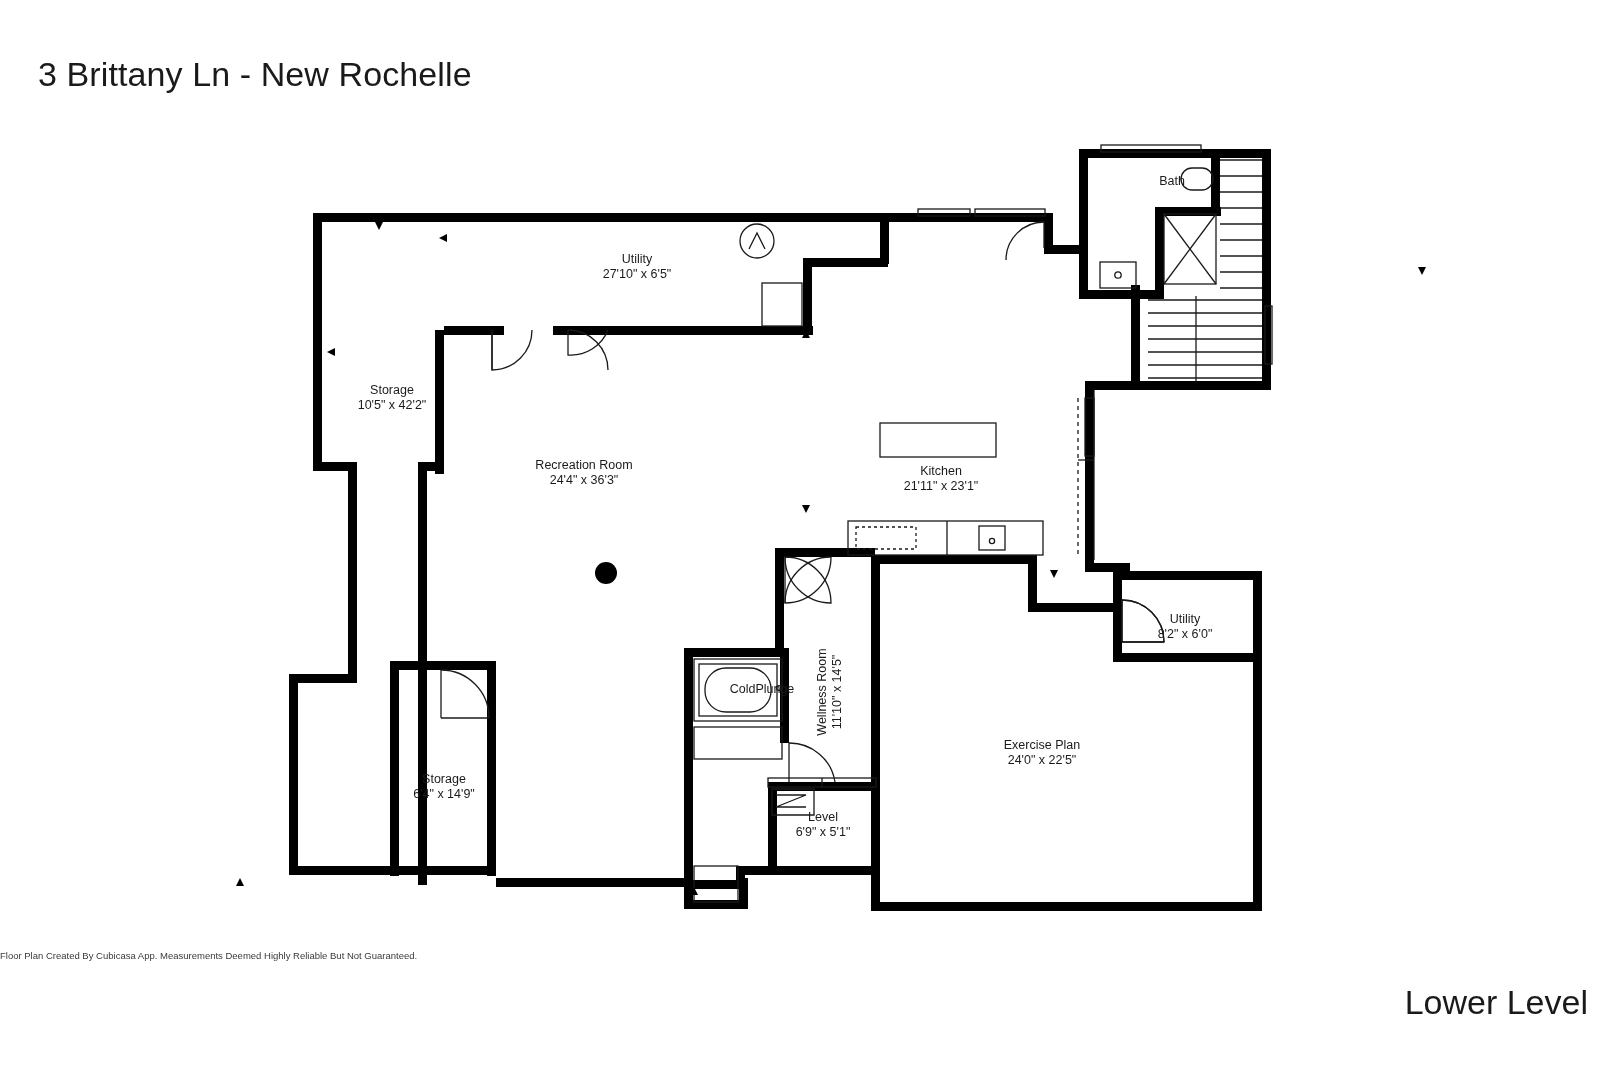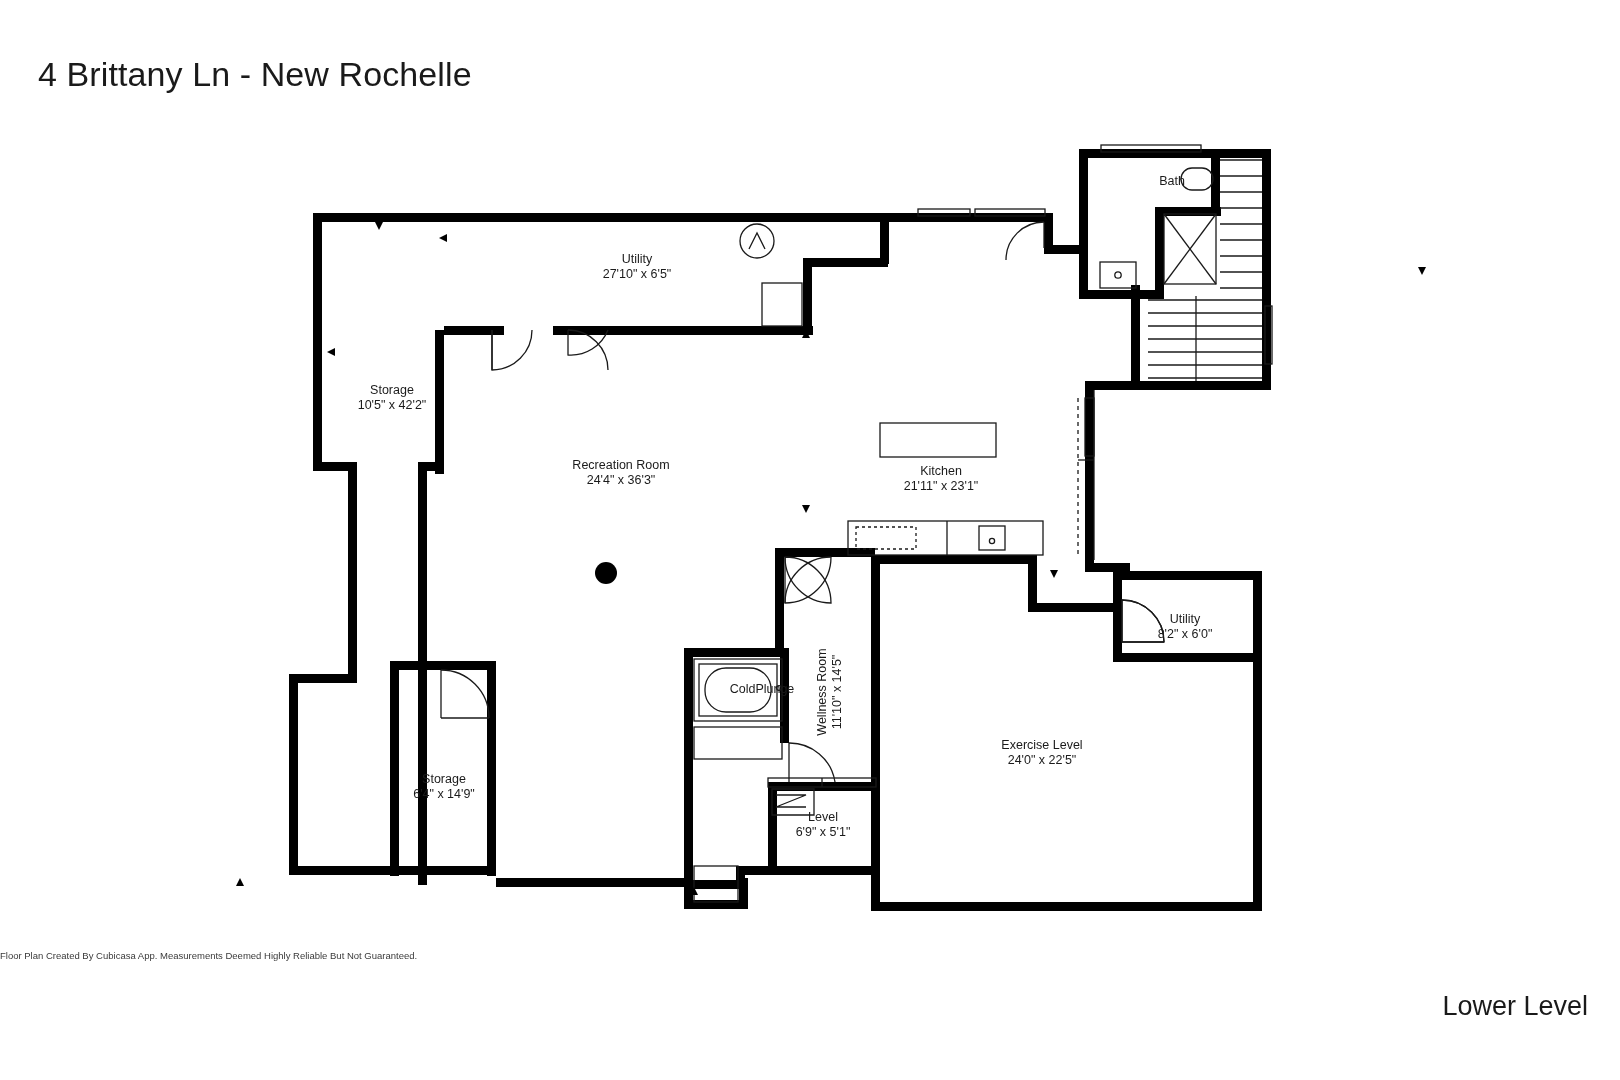--- a/index.html
+++ b/index.html
@@ -11,41 +11,41 @@
     position:relative;
     overflow:hidden;
   }
   #page-title{
     position:absolute;left:38px;top:55px;
     font-size:34px;font-weight:400;letter-spacing:.1px;color:#1a1a1a;
     white-space:nowrap;
   }
   #level-label{
     position:absolute;right:32px;bottom:58px;
-    font-size:27px;font-weight:400;color:#1a1a1a;white-space:nowrap;
+    font-size:34px;font-weight:400;color:#1a1a1a;white-space:nowrap;
   }
   #footer-note{
     position:absolute;left:0;right:0;top:950px;
     text-align:left;font-size:9.5px;color:#3a3a3a;
   }
   #plan{position:absolute;left:0;top:0;width:1620px;height:1080px;}
   .rlabel{
     position:absolute;text-align:center;font-size:12.5px;line-height:14.5px;
     color:#1b1b1b;white-space:nowrap;transform:translate(-50%,-50%);
     pointer-events:none;
   }
   .rlabel .nm{display:block;}
   .rlabel .dm{display:block;}
   .rlabel.vert{transform:translate(-50%,-50%) rotate(-90deg);}
   .rlabel.two-line{line-height:15px;padding-left:48px;}
 </style>
 </head>
 <body>
 
-<div id="page-title">4 Brittany Ln - New Rochelle</div>
+<div id="page-title">3 Brittany Ln - New Rochelle</div>
 
 <svg id="plan" viewBox="0 0 1620 1080" xmlns="http://www.w3.org/2000/svg">
 
   <g fill="#000000">
 
     <rect x="313" y="213" width="600" height="9"></rect>
     <rect x="313" y="213" width="9" height="258"></rect>
     <rect x="313" y="462" width="44" height="9"></rect>
     <rect x="348" y="462" width="9" height="212"></rect>
     <rect x="289" y="674" width="68" height="9"></rect>
@@ -235,38 +235,38 @@
       <span class="nm">Bath</span>
     </div>
     <div class="rlabel" style="left: 637px; top: 266px;">
       <span class="nm">Utility</span>
       <span class="dm">27'10" x 6'5"</span>
     </div>
     <div class="rlabel" style="left: 392px; top: 397px;">
       <span class="nm">Storage</span>
       <span class="dm">10'5" x 42'2"</span>
     </div>
-    <div class="rlabel" style="left: 621px; top: 472px; text-align: center;">
+    <div class="rlabel" style="left: 584px; top: 472px; text-align: center;">
       <span class="nm">Recreation Room</span>
       <span class="dm">24'4" x 36'3"</span>
     </div>
     <div class="rlabel" style="left: 941px; top: 478px;">
       <span class="nm">Kitchen</span>
       <span class="dm">21'11" x 23'1"</span>
     </div>
     <div class="rlabel" style="left: 1185px; top: 626px;">
       <span class="nm">Utility</span>
       <span class="dm">8'2" x 6'0"</span>
     </div>
     <div class="rlabel vert" style="left: 829px; top: 692px;">
       <span class="nm">Wellness Room</span>
       <span class="dm">11'10" x 14'5"</span>
     </div>
     <div class="rlabel" style="left: 1042px; top: 752px;">
-      <span class="nm">Exercise Level</span>
+      <span class="nm">Exercise Plan</span>
       <span class="dm">24'0" x 22'5"</span>
     </div>
     <div class="rlabel" style="left: 444px; top: 786px;">
       <span class="nm">Storage</span>
       <span class="dm">6'4" x 14'9"</span>
     </div>
     <div class="rlabel" style="left: 823px; top: 824px;">
       <span class="nm">Level</span>
       <span class="dm">6'9" x 5'1"</span>
     </div>

